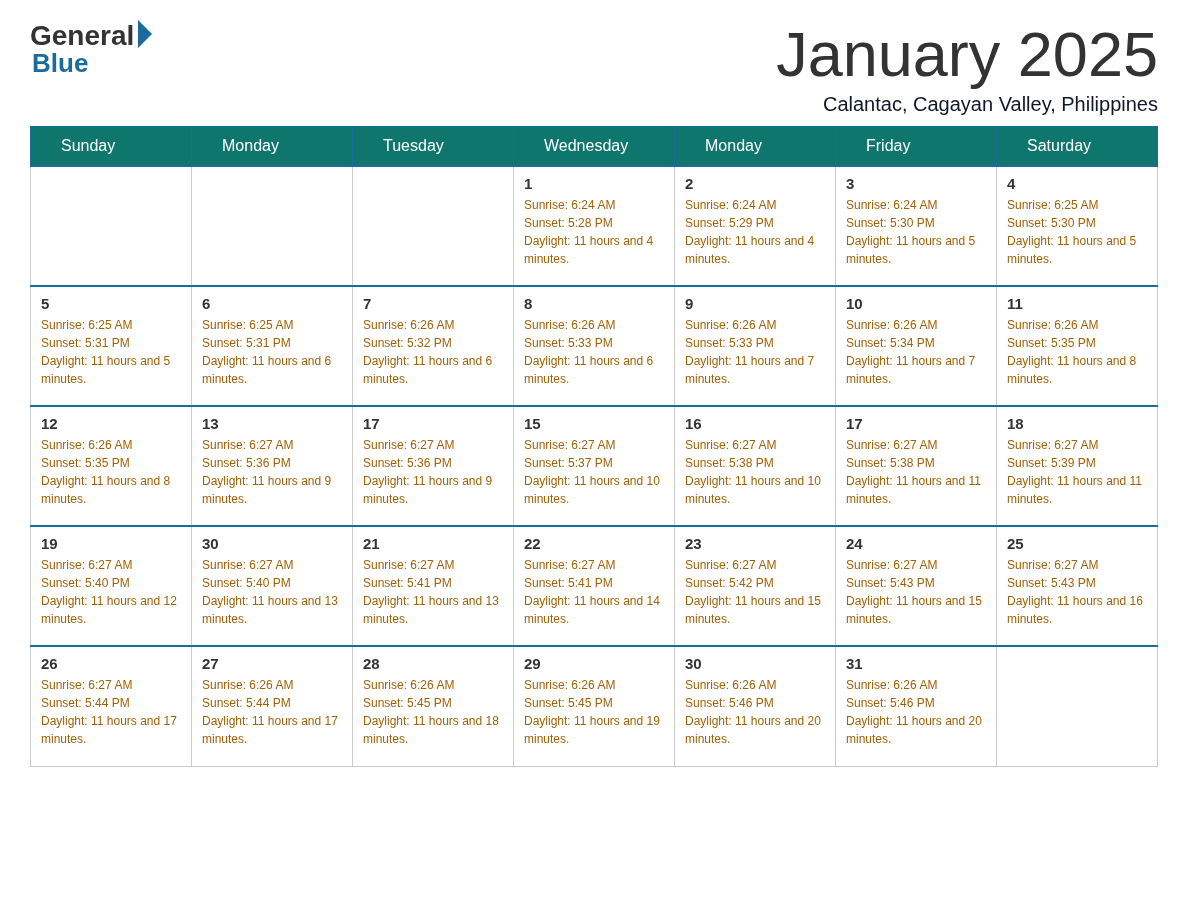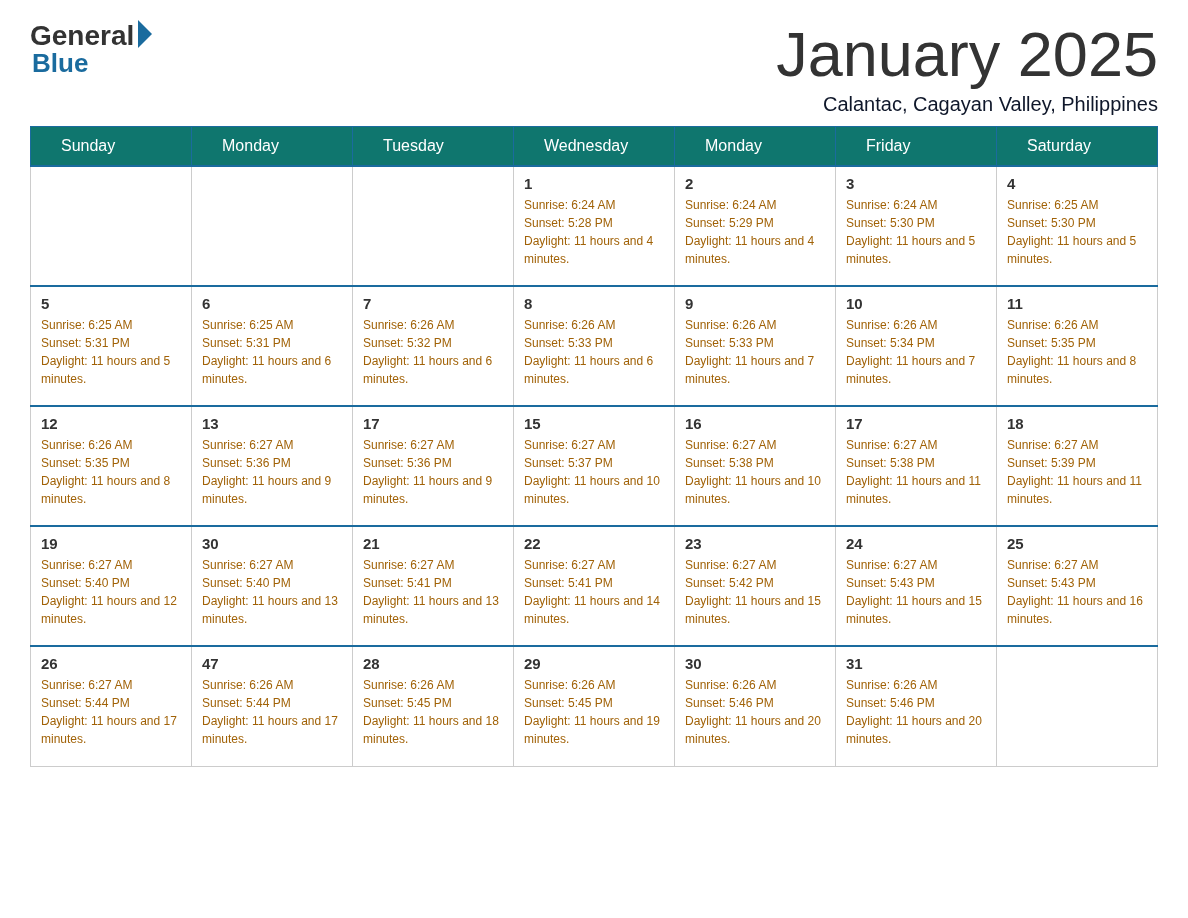--- a/index.html
+++ b/index.html
@@ -299,21 +299,21 @@
         </td>
       </tr>
       <tr>
         <td>
           <span class="day-number">26</span>
           <div class="day-info" style="white-space: pre-line;">Sunrise: 6:27 AM
 Sunset: 5:44 PM
 Daylight: 11 hours and 17 minutes.</div>
         </td>
         <td>
-          <span class="day-number">47</span>
+          <span class="day-number">27</span>
           <div class="day-info" style="white-space: pre-line;">Sunrise: 6:26 AM
 Sunset: 5:44 PM
 Daylight: 11 hours and 17 minutes.</div>
         </td>
         <td>
           <span class="day-number">28</span>
           <div class="day-info" style="white-space: pre-line;">Sunrise: 6:26 AM
 Sunset: 5:45 PM
 Daylight: 11 hours and 18 minutes.</div>
         </td>

